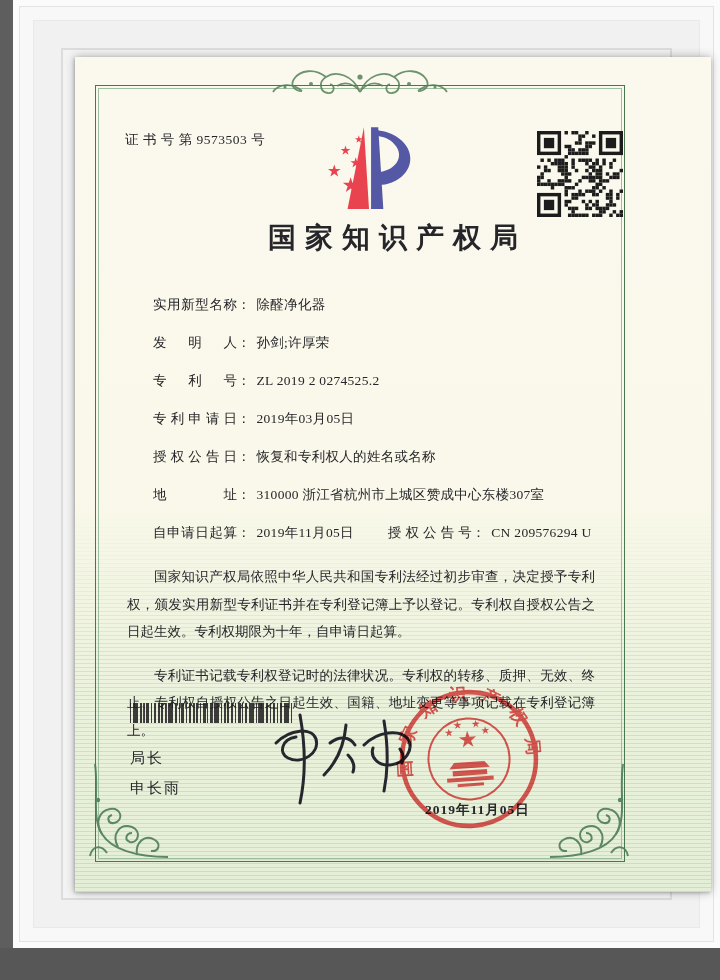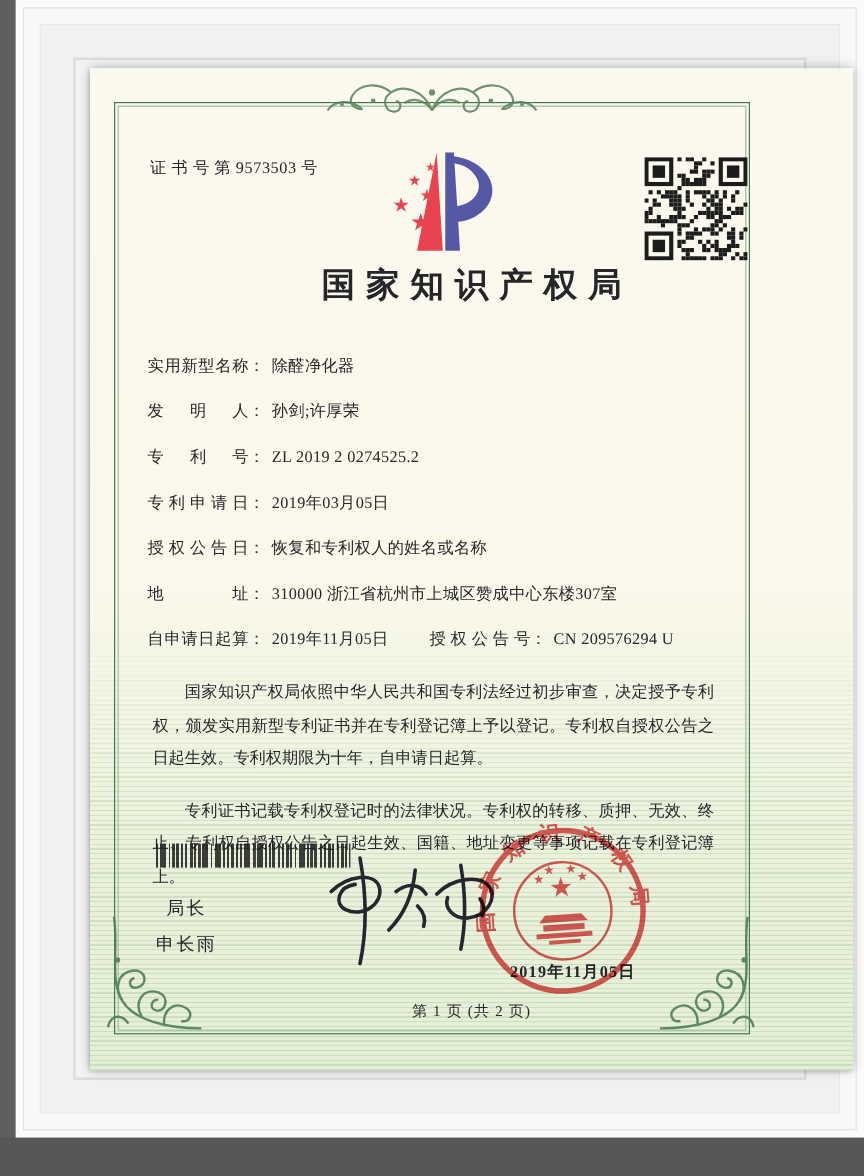--- a/index.html
+++ b/index.html
@@ -24,35 +24,35 @@
   .top-ornament{position:absolute;left:190px;top:8px;width:190px;height:38px;}
   .corner{position:absolute;width:80px;height:100px;}
   .corner-left{left:13px;top:707px;}
   .corner-right{left:475px;top:707px;transform:scaleX(-1);}
   .cert-no{position:absolute;left:50px;top:74px;font-size:13.5px;letter-spacing:.5px;}
   .logo{position:absolute;left:235px;top:64px;width:116px;height:92px;}
   .qr{position:absolute;left:462px;top:74px;width:86px;height:86px;}
   .title{position:absolute;left:0;top:162px;width:100%;text-align:center;
          font-size:28px;font-weight:bold;letter-spacing:9px;text-indent:9px;}
   .fields{position:absolute;left:48px;top:238px;width:500px;font-size:13.5px;}
-  .frow{height:38px;line-height:20px;white-space:nowrap;}
+  .frow{height:38px;line-height:20px;white-space:nowrap;margin-left:30px;}
   .flabel{display:inline-block;width:84px;text-align:justify;text-align-last:justify;vertical-align:top;}
   .colon{display:inline-block;margin-right:6px;vertical-align:top;}
   .fval{letter-spacing:.3px;vertical-align:top;}
   .pair2{margin-left:34px;}
   .paras{position:absolute;left:36px;top:490px;width:500px;font-size:13.5px;
          line-height:27.5px;text-align:justify;}
   .paras p{margin:16px;text-indent:2em;}
   .barcode{position:absolute;left:55px;top:646px;width:162px;height:20px;opacity:.85;
          background:
            repeating-linear-gradient(90deg,#1d1d1d 0 1.5px,transparent 1.5px 3.5px),
            repeating-linear-gradient(90deg,transparent 0 5px,#1d1d1d 5px 7.5px,transparent 7.5px 11.5px),
            repeating-linear-gradient(90deg,transparent 0 13px,#2a2a2a 13px 14.5px,transparent 14.5px 23px);}
   .signer{position:absolute;left:55px;top:686px;font-size:15px;line-height:30px;letter-spacing:2px;
-          font-family:"Liberation Sans","DejaVu Sans",sans-serif;text-align:center;}
+          font-family:"Liberation Sans","DejaVu Sans",sans-serif;}
   .signature{position:absolute;left:185px;top:648px;width:160px;height:105px;}
   .seal-date{position:absolute;left:350px;top:744px;font-size:13.5px;font-weight:600;
              letter-spacing:1px;z-index:1;}
   .seal{position:absolute;left:318px;top:626px;width:152px;height:152px;z-index:2;
         opacity:.88;mix-blend-mode:multiply;transform:rotate(-4deg);}
   .footer{position:absolute;left:0;top:778px;width:100%;text-align:center;font-size:12.5px;
           letter-spacing:1px;}
 </style>
 </head>
 <body>
@@ -389,15 +389,14 @@
         <use href="#st" transform="translate(84,41) scale(4.2)"></use>
         <use href="#st" transform="translate(93,48) scale(4.2)"></use>
         <path d="M55,84 L95,84 L90,78 L60,78 Z"></path>
         <rect x="58" y="86" width="34" height="5"></rect>
         <rect x="52" y="93" width="46" height="4"></rect>
         <rect x="62" y="99" width="26" height="3"></rect>
         <circle cx="75" cy="75" r="40" fill="none" stroke="#e04545" stroke-width="2"></circle>
       </g>
     </svg>
 
-    <div class="footer">第 1 页 (共 2 页)</div>
   </div>
 </div>
 
 </body></html>

